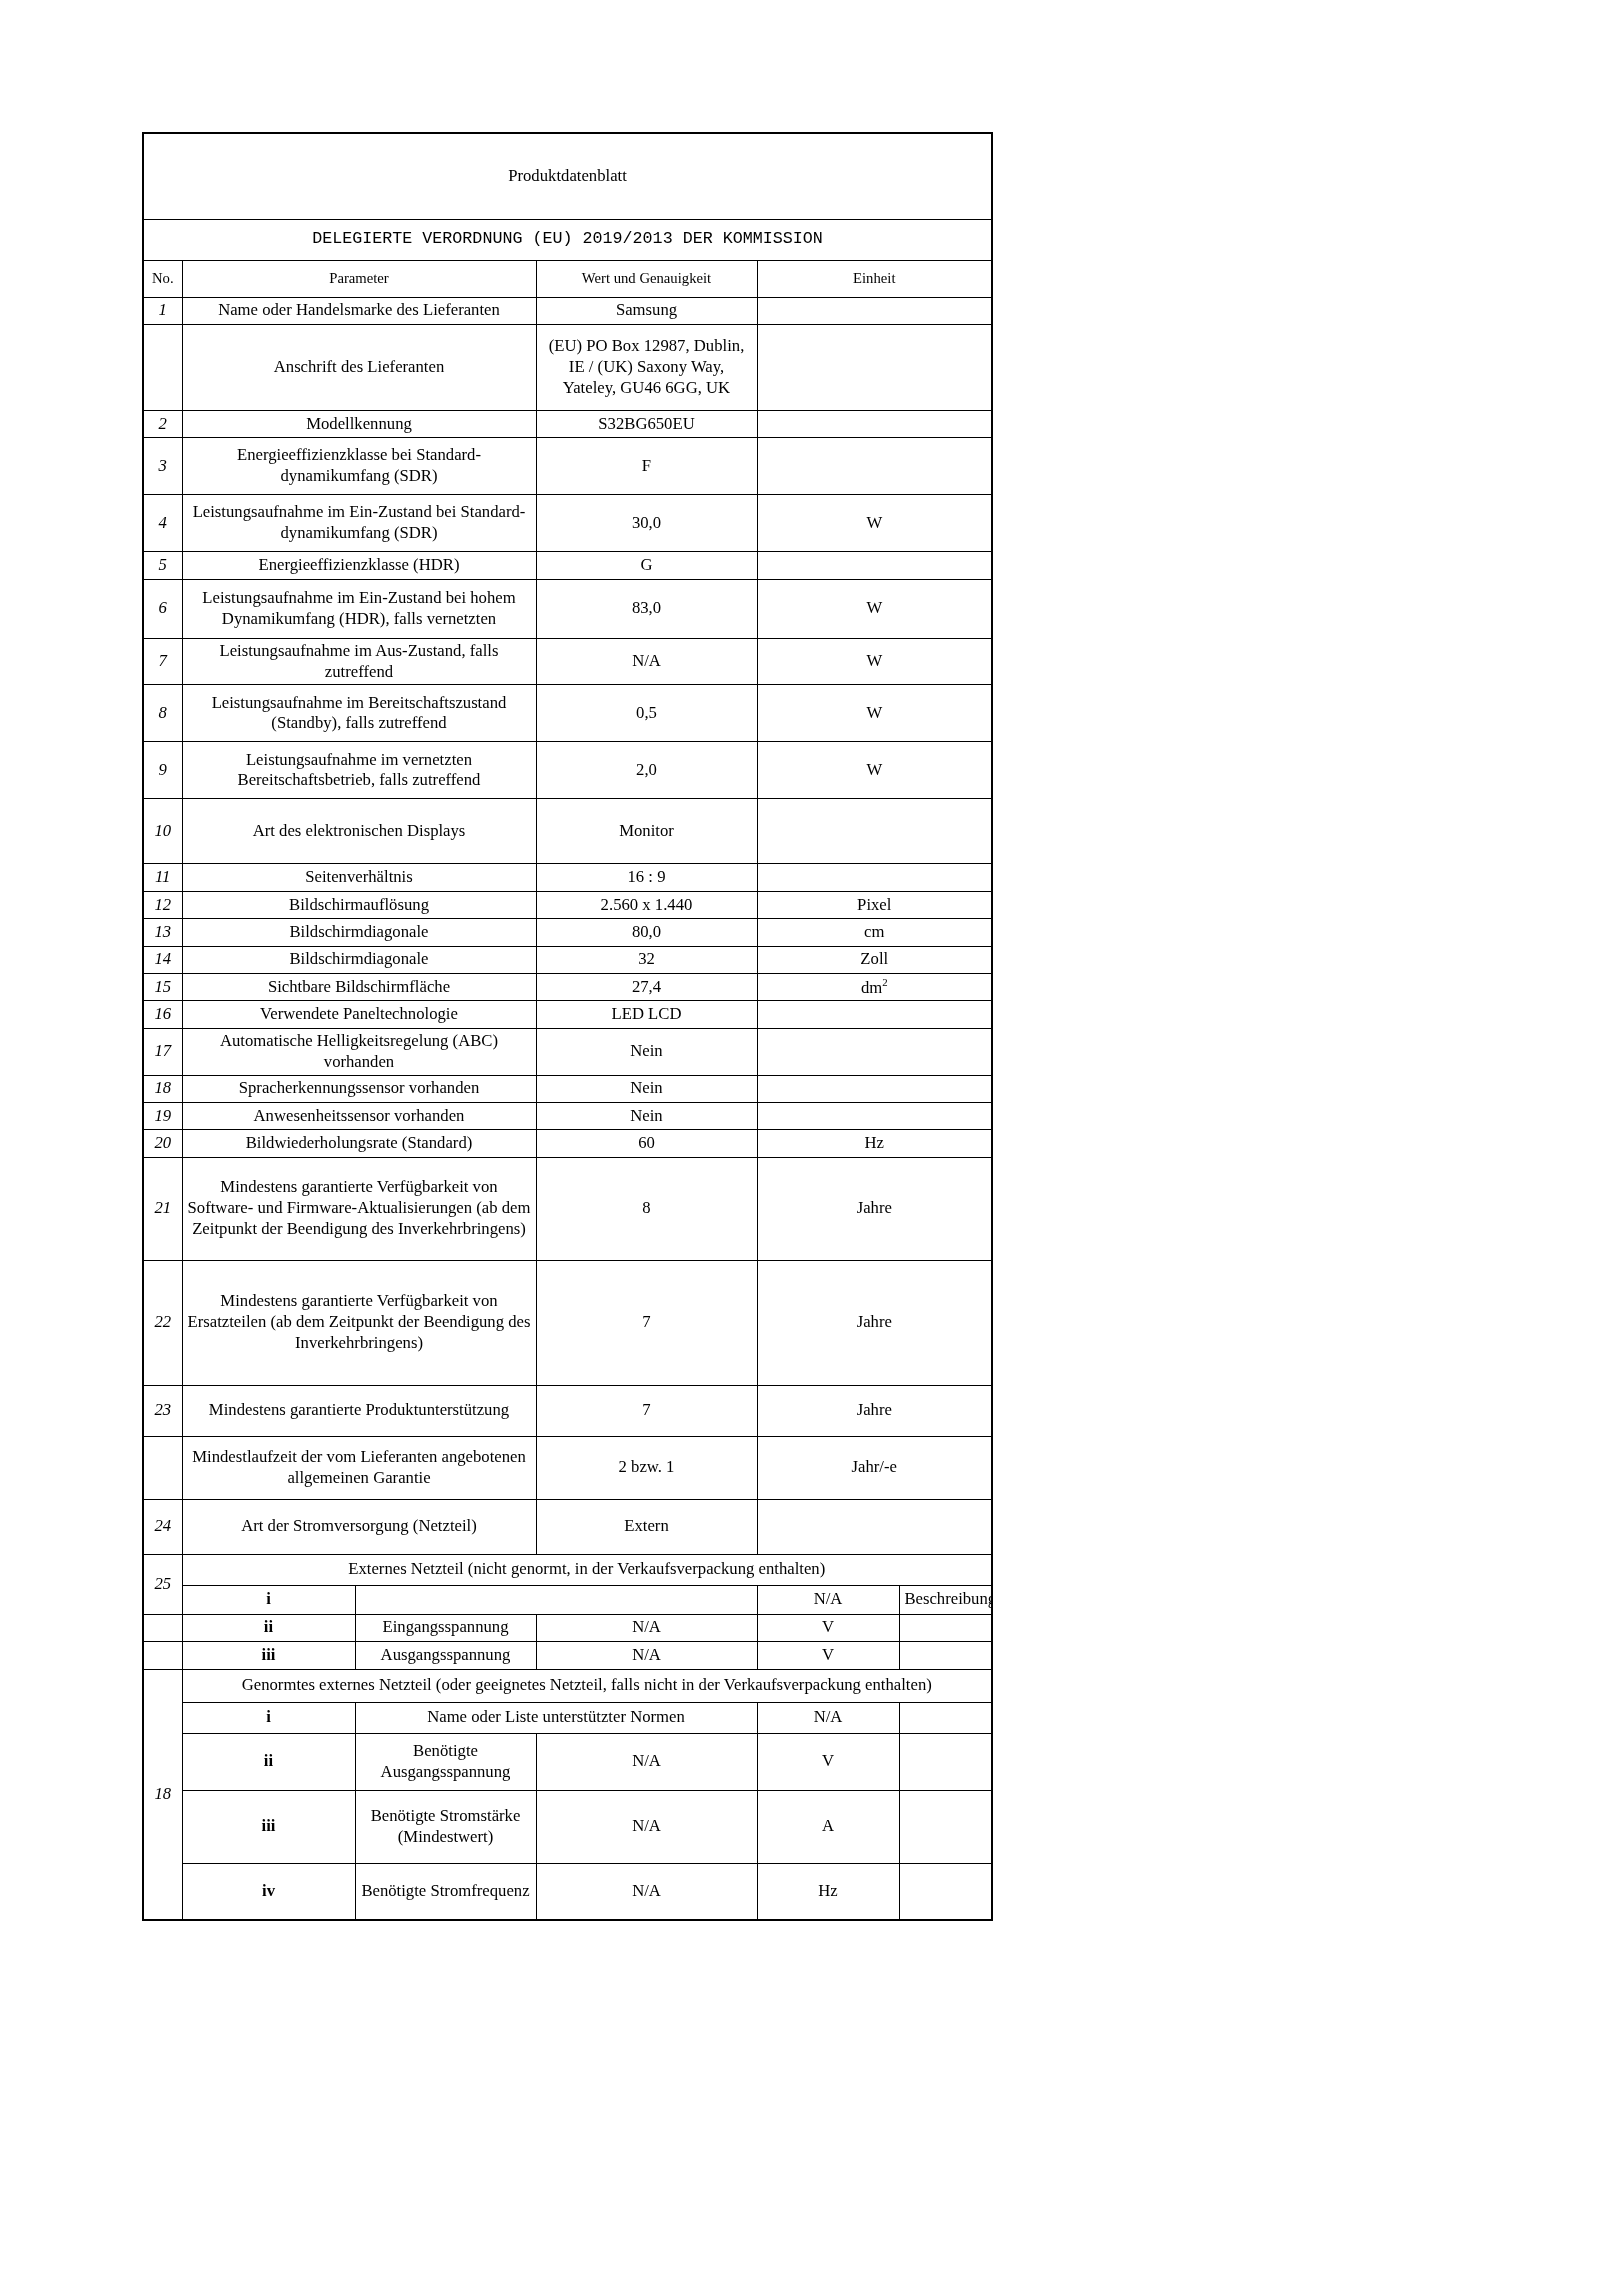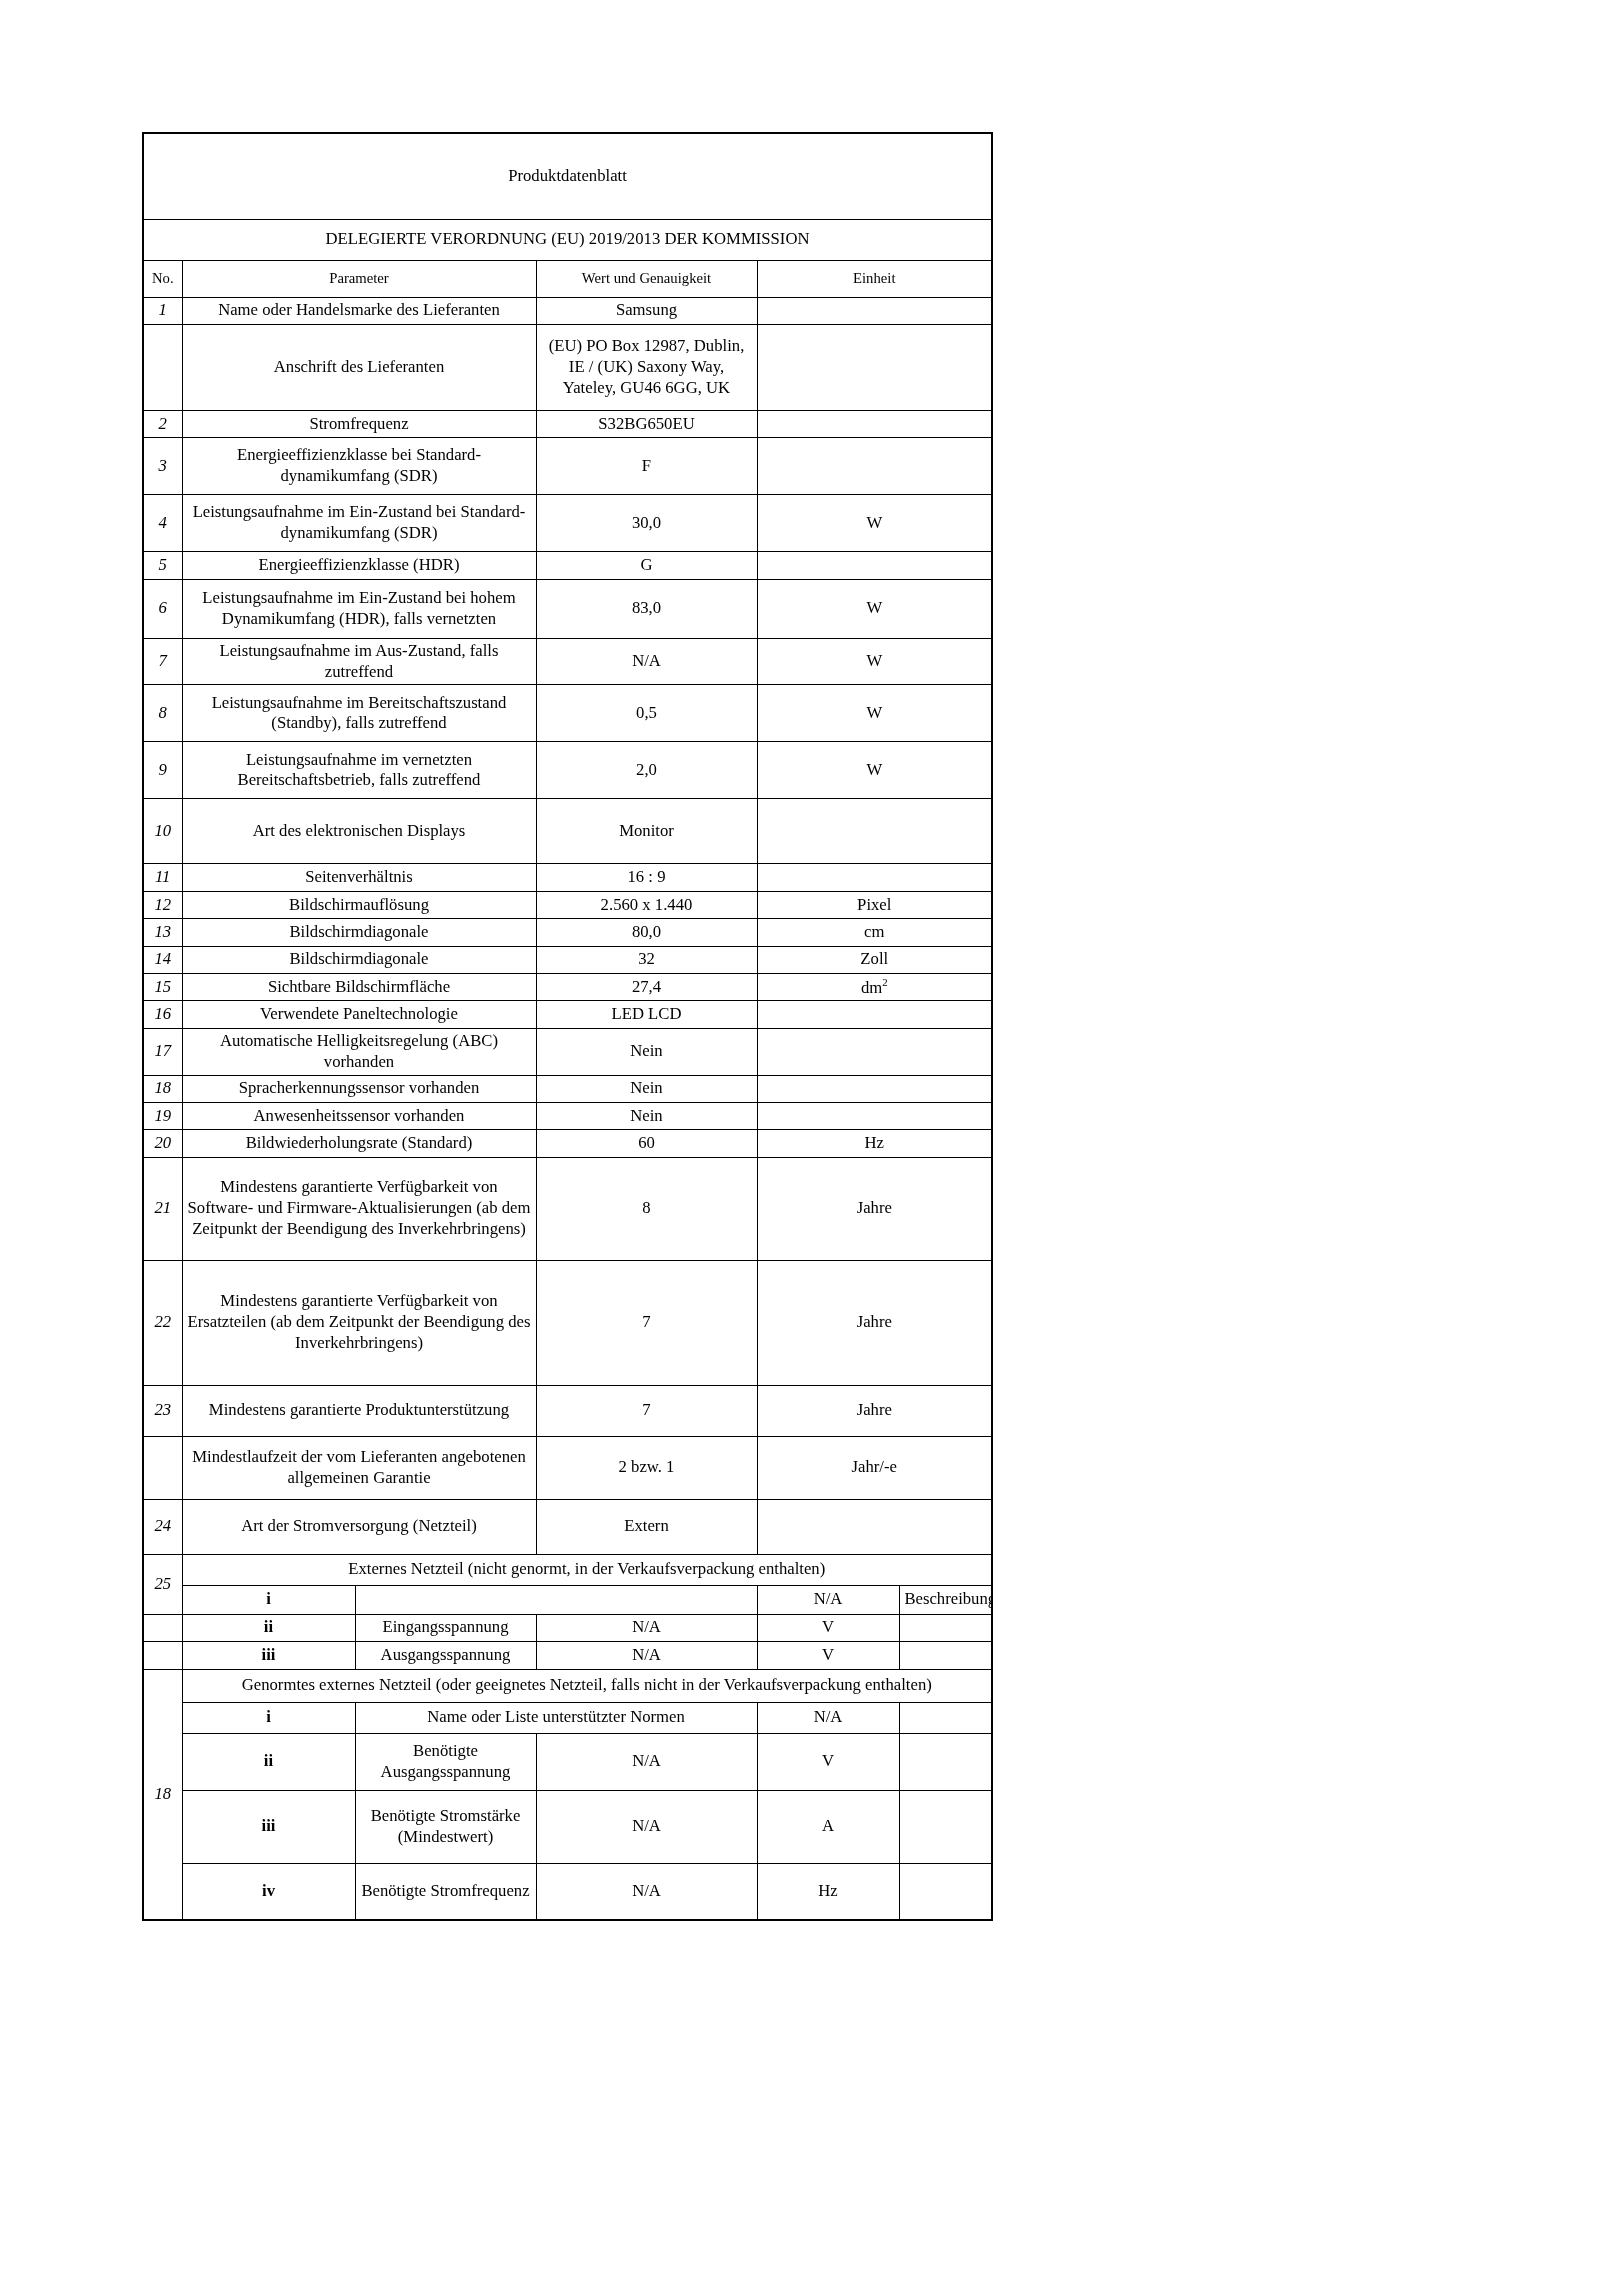--- a/index.html
+++ b/index.html
@@ -24,21 +24,21 @@
   table.datasheet td {
     border: 1px solid #000;
     text-align: center;
     vertical-align: middle;
     font-size: 16.7px;
     line-height: 1.25;
     padding: 2px 4.9px;
     overflow: hidden;
   }
   td.title-cell { font-size: 37px; padding: 9.8px 3.9px; }
-  td.subtitle-cell { font-size: 15.7px; }
+  td.subtitle-cell { font-size: 15.7px; font-family: Liberation Mono, monospace; }
   tr.colhead td { font-size: 14.7px; margin-left: 48px; }
   td.no { font-style: italic; }
   td.sub { font-weight: bold; }
   .b { font-weight: normal; }
   td.span-head { font-size: 15.7px; }
   td.small { font-size: 13.7px; padding: 2px 1px; }
   sup { font-size: 10.8px; }
   
   tr.h28 { height: 27.4px; }  tr.h30 { height: 29px; }
   tr.h32 { height: 31px; }  tr.h34 { height: 33px; }
@@ -85,21 +85,21 @@
       <td colspan="2"></td>
     </tr>
     <tr class="h88">
       <td class="no"></td>
       <td colspan="2">Anschrift des Lieferanten</td>
       <td class="b">(EU) PO Box 12987, Dublin, IE / (UK) Saxony Way, Yateley, GU46 6GG, UK</td>
       <td colspan="2"></td>
     </tr>
     <tr class="h28">
       <td class="no">2</td>
-      <td colspan="2">Stromfrequenz</td>
+      <td colspan="2">Modellkennung</td>
       <td class="b">S32BG650EU</td>
       <td colspan="2"></td>
     </tr>
     <tr class="h58">
       <td class="no">3</td>
       <td colspan="2">Energieeffizienzklasse bei Standard-dynamikumfang (SDR)</td>
       <td class="b">F</td>
       <td colspan="2"></td>
     </tr>
     <tr class="h58">

